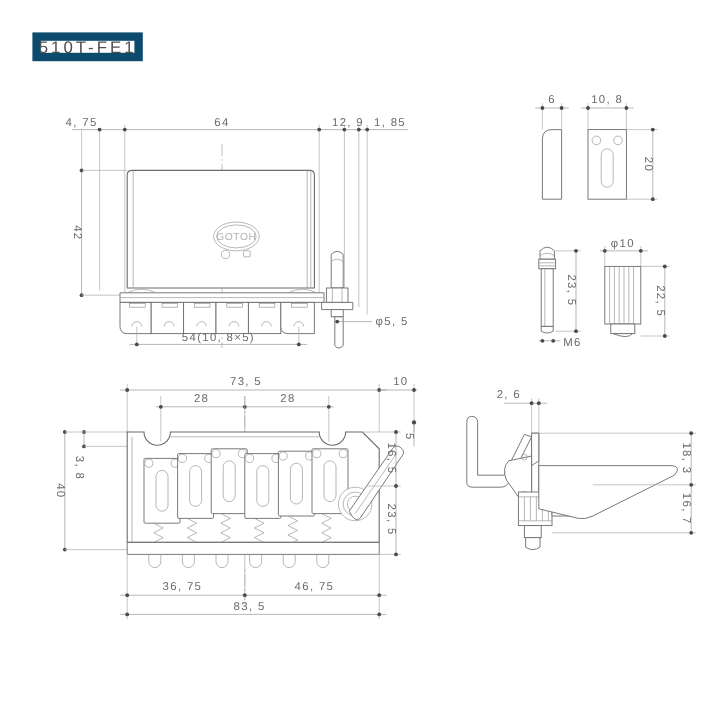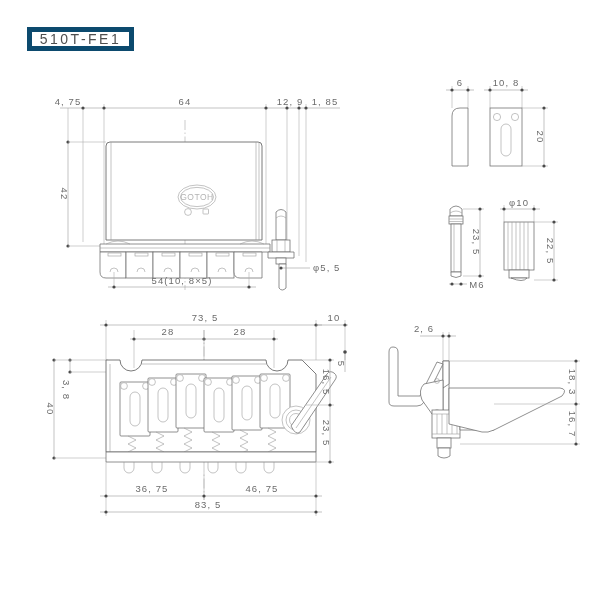--- a/index.html
+++ b/index.html
@@ -18,23 +18,23 @@
   #sheet {
     position: absolute;
     inset: 0;
     width: 600px;
     height: 600px;
   }
   .title-box {
     position: absolute;
     left: 27px;
     top: 27px;
-    width: 107px;
+    width: 92px;
     height: 24px;
-    border: 5px solid #0c4a6e;
+    border: 7px solid #0c4a6e;
     background: #ffffff;
     box-sizing: border-box;
     display: flex;
     align-items: center;
     justify-content: center;
   }
   .title-box .title-text {
     font-size: 14px;
     letter-spacing: 2.5px;
     color: #4f4f4f;

